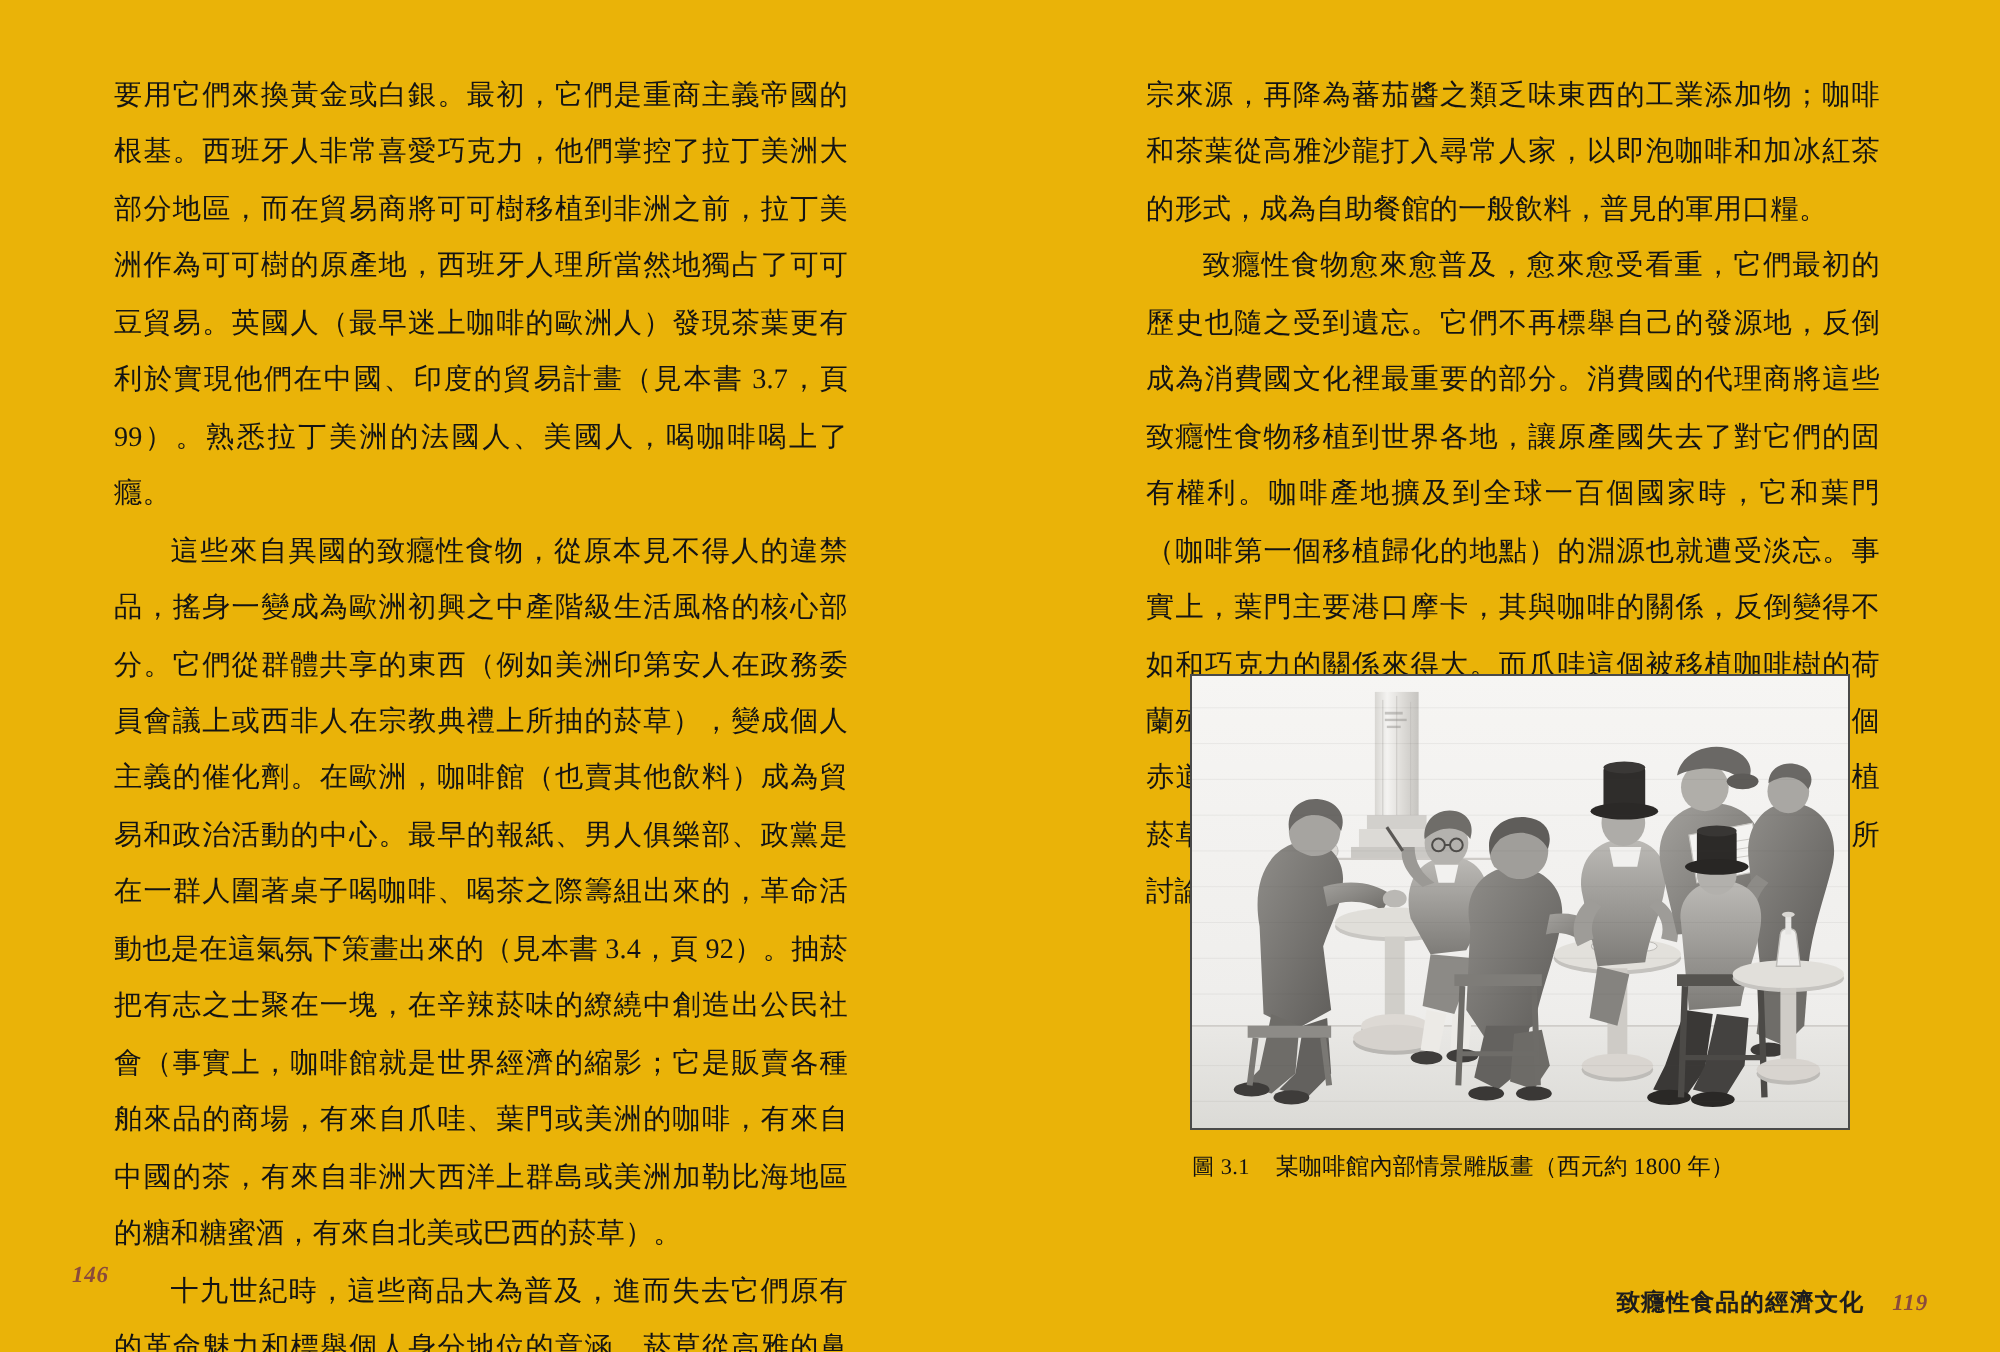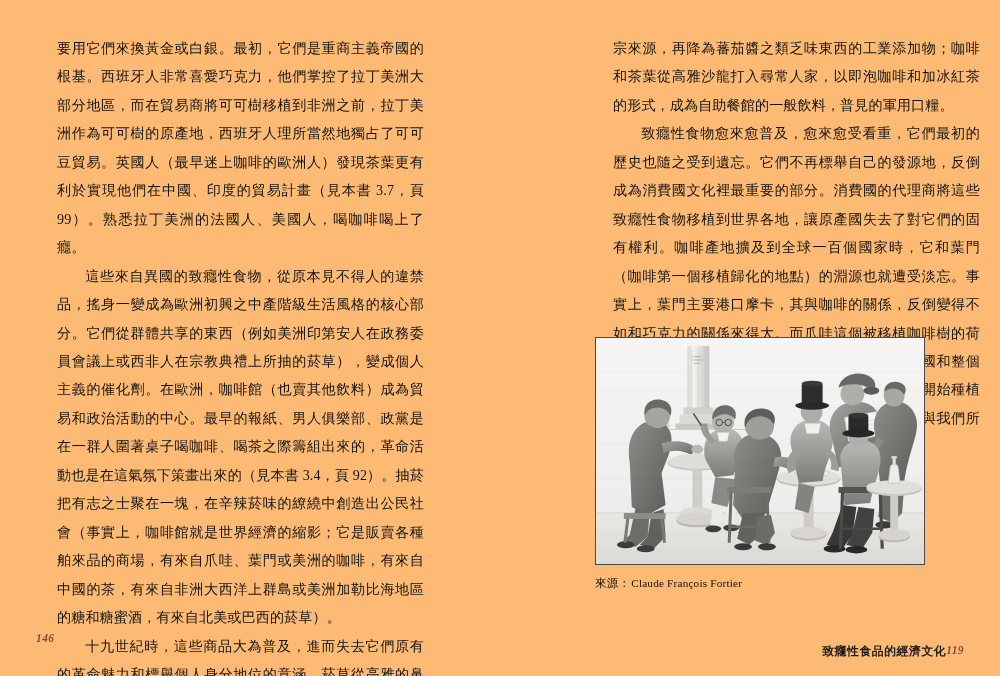--- a/index.html
+++ b/index.html
@@ -4,34 +4,34 @@
 <style>
   html, body {
     margin: 0;
     padding: 0;
     background: #ffffff;
   }
   .page {
     position: relative;
     width: 1000px;
     height: 676px;
-    background: #fdba74;
+    background: #eab308;
     overflow: hidden;
     font-family: "Liberation Serif", "DejaVu Serif", serif;
   }
 
   
   .col {
     position: absolute;
     top: 34px;
     width: 367px;
     color: #1a1a1a;
   }
   .col-left  { left: 57px; }
-  .col-right { left: 573px; margin-left: 40px; }
+  .col-right { left: 573px; }
 
   .para {
     margin: 0;
     font-size: 14.1px;
     line-height: 28.45px;
     text-align: justify;
     text-justify: inter-ideograph;
     letter-spacing: 0.1px;
     color: #141414;
     font-family: "Liberation Serif", "DejaVu Serif", serif;
@@ -92,21 +92,22 @@
     color: #8a4b3c;
     letter-spacing: 0.4px;
   }
   .folio-left  { left: 36px; }
 
   .running {
     position: absolute;
     bottom: 16px;
     right: 36px;
     display: flex;
-    align-items: flex-start;
+    align-items: center;
+    gap: 14px;
     white-space: nowrap;
     padding-left: 13px;
   }
   .running-title {
     font-size: 11.8px;
     color: #1d1d1d;
     letter-spacing: 0.6px;
     font-weight: 600;
   }
   .running-folio {
@@ -393,21 +394,21 @@
           <line x1="0" y1="214" x2="330" y2="214"></line>
         </g>
 
         <rect x="0" y="0" width="330" height="228" fill="none"></rect>
       </svg>
     </div>
   </div>
 
   <div class="fig-caption">
     <p class="cap-line">
-      <span>來源：</span><span class="lat">Claude François Fortier</span>
+      <span class="lat">圖 3.1</span>　<span>某咖啡館內部情景雕版畫（西元約 1800 年）</span>
     </p>
   </div>
 
   <div class="running">
     <span class="running-title">致癮性食品的經濟文化</span>
     <span class="running-folio">119</span>
   </div>
 
 </div>
 

